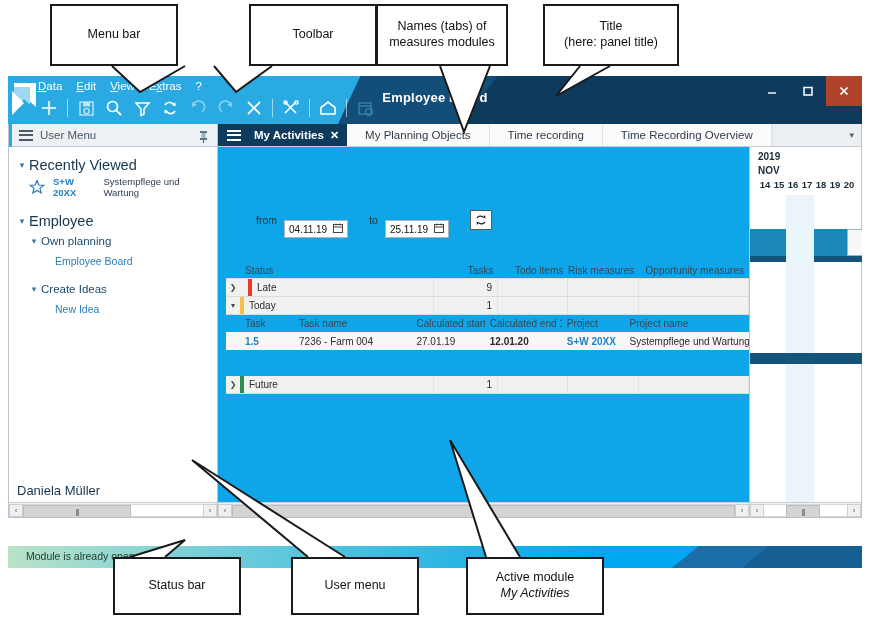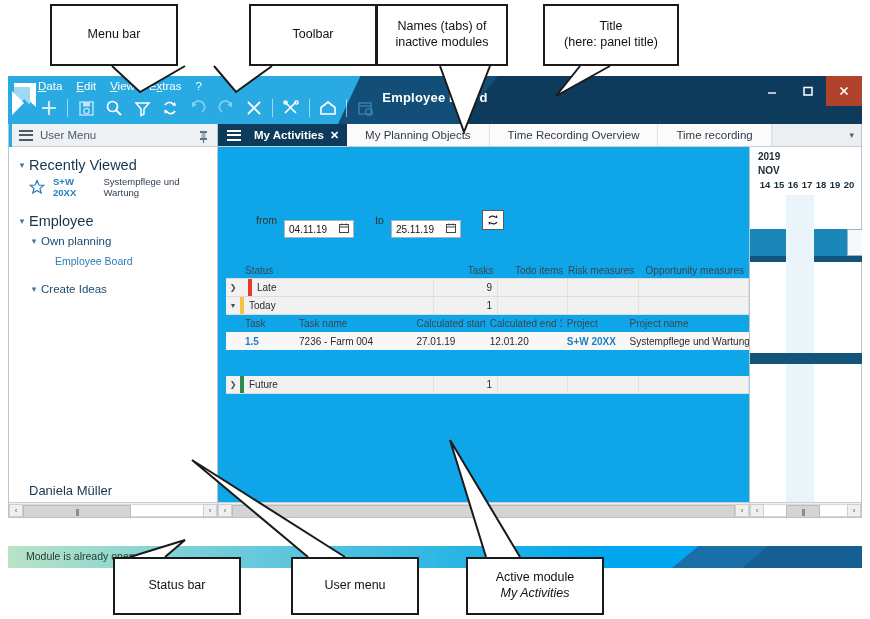--- a/index.html
+++ b/index.html
@@ -133,21 +133,20 @@
   .tw-grp { font-size: 14.5px; color: #16354d; }
   .tw-sub { font-size: 11.5px; color: #1c4a6e; }
   .tw-link { font-size: 10.5px; color: #2b7cb8; }
   .star { width: 16px; height: 16px; margin: 0 8px 0 6px; flex: 0 0 16px; }
   .fav-code { font-size: 9.5px; font-weight: bold; color: #1f7fc0; margin-right: 4px; }
   .fav-name { font-size: 9.5px; color: #2c3e50; }
 
   .sb-user {
     font-size: 13px; color: #16354d;
     padding: 0 0 4px 8px;
-    margin-left: 12px;
   }
   .hscroll {
     height: 15px; background: #f0f0f0;
     border-top: 1px solid #c6cfd8;
     display: flex; align-items: center;
   }
   .hs-arrow {
     width: 14px; height: 13px; background: #f0f0f0;
     border: 1px solid #cfcfcf;
     display: flex; align-items: center; justify-content: center;
@@ -193,21 +192,21 @@
 
   .content { flex: 1; display: flex; position: relative; }
   .grid-area { flex: 1; position: relative; background: #0ea5e9; }
 
   .filters {
     position: absolute; left: 0; top: 55px;
     display: flex; align-items: center; gap: 7px;
     padding-left: 38px; font-size: 10.5px; color: #333;
   }
   .dateinput {
-    display: flex; align-items: center; gap: 12px;
+    display: flex; align-items: center; gap: 6px;
     border: 1px solid #a9b4bf; background: #ffffff;
     padding: 0 4px; height: 18px;
     font-size: 10px; color: #111; margin-top: 18px;
   }
   .refreshbtn {
     width: 22px; height: 20px; border: 1px solid #5a5a5a;
     background: #ffffff; display: flex; align-items: center; justify-content: center;
   }
 
   
@@ -275,21 +274,21 @@
 <div id="root">
 
   <div class="callout" style="left:50px; top:4px; width:128px; height:62px;">
     <span>Menu bar</span>
   </div>
   <div class="callout" style="left:210px; top:4px; width:128px; height:62px;margin-left:39px;">
     <span>Toolbar</span>
   </div>
   <div class="callout" style="left:376px; top:4px; width:132px; height:62px; flex-direction:column;">
     <span>Names (tabs) of</span>
-    <span>inactive modules</span>
+    <span>measures modules</span>
   </div>
   <div class="callout" style="left:543px; top:4px; width:136px; height:62px; flex-direction:column;">
     <span>Title</span>
     <span>(here: panel title)</span>
   </div>
 
   <div class="leader" style="left:0; top:0; width:870px; height:100px;">
     <svg width="870" height="100">
       <polyline points="112,66 140,92 185,66" fill="#ffffff" stroke="#1a1a1a" stroke-width="2"></polyline>
       <polyline points="272,66 236,92 214,66" fill="#ffffff" stroke="#1a1a1a" stroke-width="2"></polyline>
@@ -459,20 +458,23 @@
             <span class="chev">▾</span>
             <span class="tw-sub">Own planning</span>
           </div>
           <div class="tw-row" style="padding-left:46px;">
             <span class="tw-link">Employee Board</span>
           </div>
           <div class="tw-row" style="padding-left:18px; margin-top:8px;">
             <span class="chev">▾</span>
             <span class="tw-sub">Create Ideas</span>
           </div>
+          <div class="tw-row" style="padding-left:46px;">
+            <span class="tw-link">New Idea</span>
+          </div>
         </div>
 
         <div class="sb-user">Daniela Müller</div>
 
         <div class="hscroll">
           <div class="hs-arrow">‹</div>
           <div class="hs-track">
             <div class="hs-thumb" style="left:0; width:108px;">|||</div>
           </div>
           <div class="hs-arrow">›</div>
@@ -488,24 +490,24 @@
                 <div></div>
                 <div></div>
               </div>
             <span>My Activities</span>
             <span class="tab-x">✕</span>
           </div>
           <div class="tab sep">
             <span>My Planning Objects</span>
           </div>
           <div class="tab sep">
+            <span>Time recording</span>
+          </div>
+          <div class="tab sep">
             <span>Time Recording Overview</span>
-          </div>
-          <div class="tab sep">
-            <span>Time recording</span>
           </div>
           <div class="tabfill">
             <span class="tab-caret">▾</span>
           </div>
         </div>
 
         <div class="content">
           <div class="grid-area">
 
             <div class="filters">
@@ -593,21 +595,21 @@
                 </span>
                 <span class="cell plain" style="width:70px;">Project</span>
                 <span class="cell plain" style="width:140px;">Project name</span>
               </div>
 
               <div class="grow datarow">
                 <span class="expander"></span>
                 <span class="cell link plain" style="width:60px;">1.5</span>
                 <span class="cell plain" style="width:132px;">7236 - Farm 004</span>
                 <span class="cell plain" style="width:82px;">27.01.19</span>
-                <span class="cell plain" style="width:86px;">12.01.20</span>
+                <span class="cell plain" style="width:86px;font-weight:bold;">12.01.20</span>
                 <span class="cell link plain" style="width:70px;">S+W 20XX</span>
                 <span class="cell plain" style="width:140px;">Systempflege und Wartung</span>
               </div>
 
               <div style="height:26px;"></div>
 
               <div class="grow group">
                 <span class="expander">❯</span>
                 <span class="cell" style="width:200px; padding-left:0;">
                   <span class="statusbar-chip chip-future"></span>

